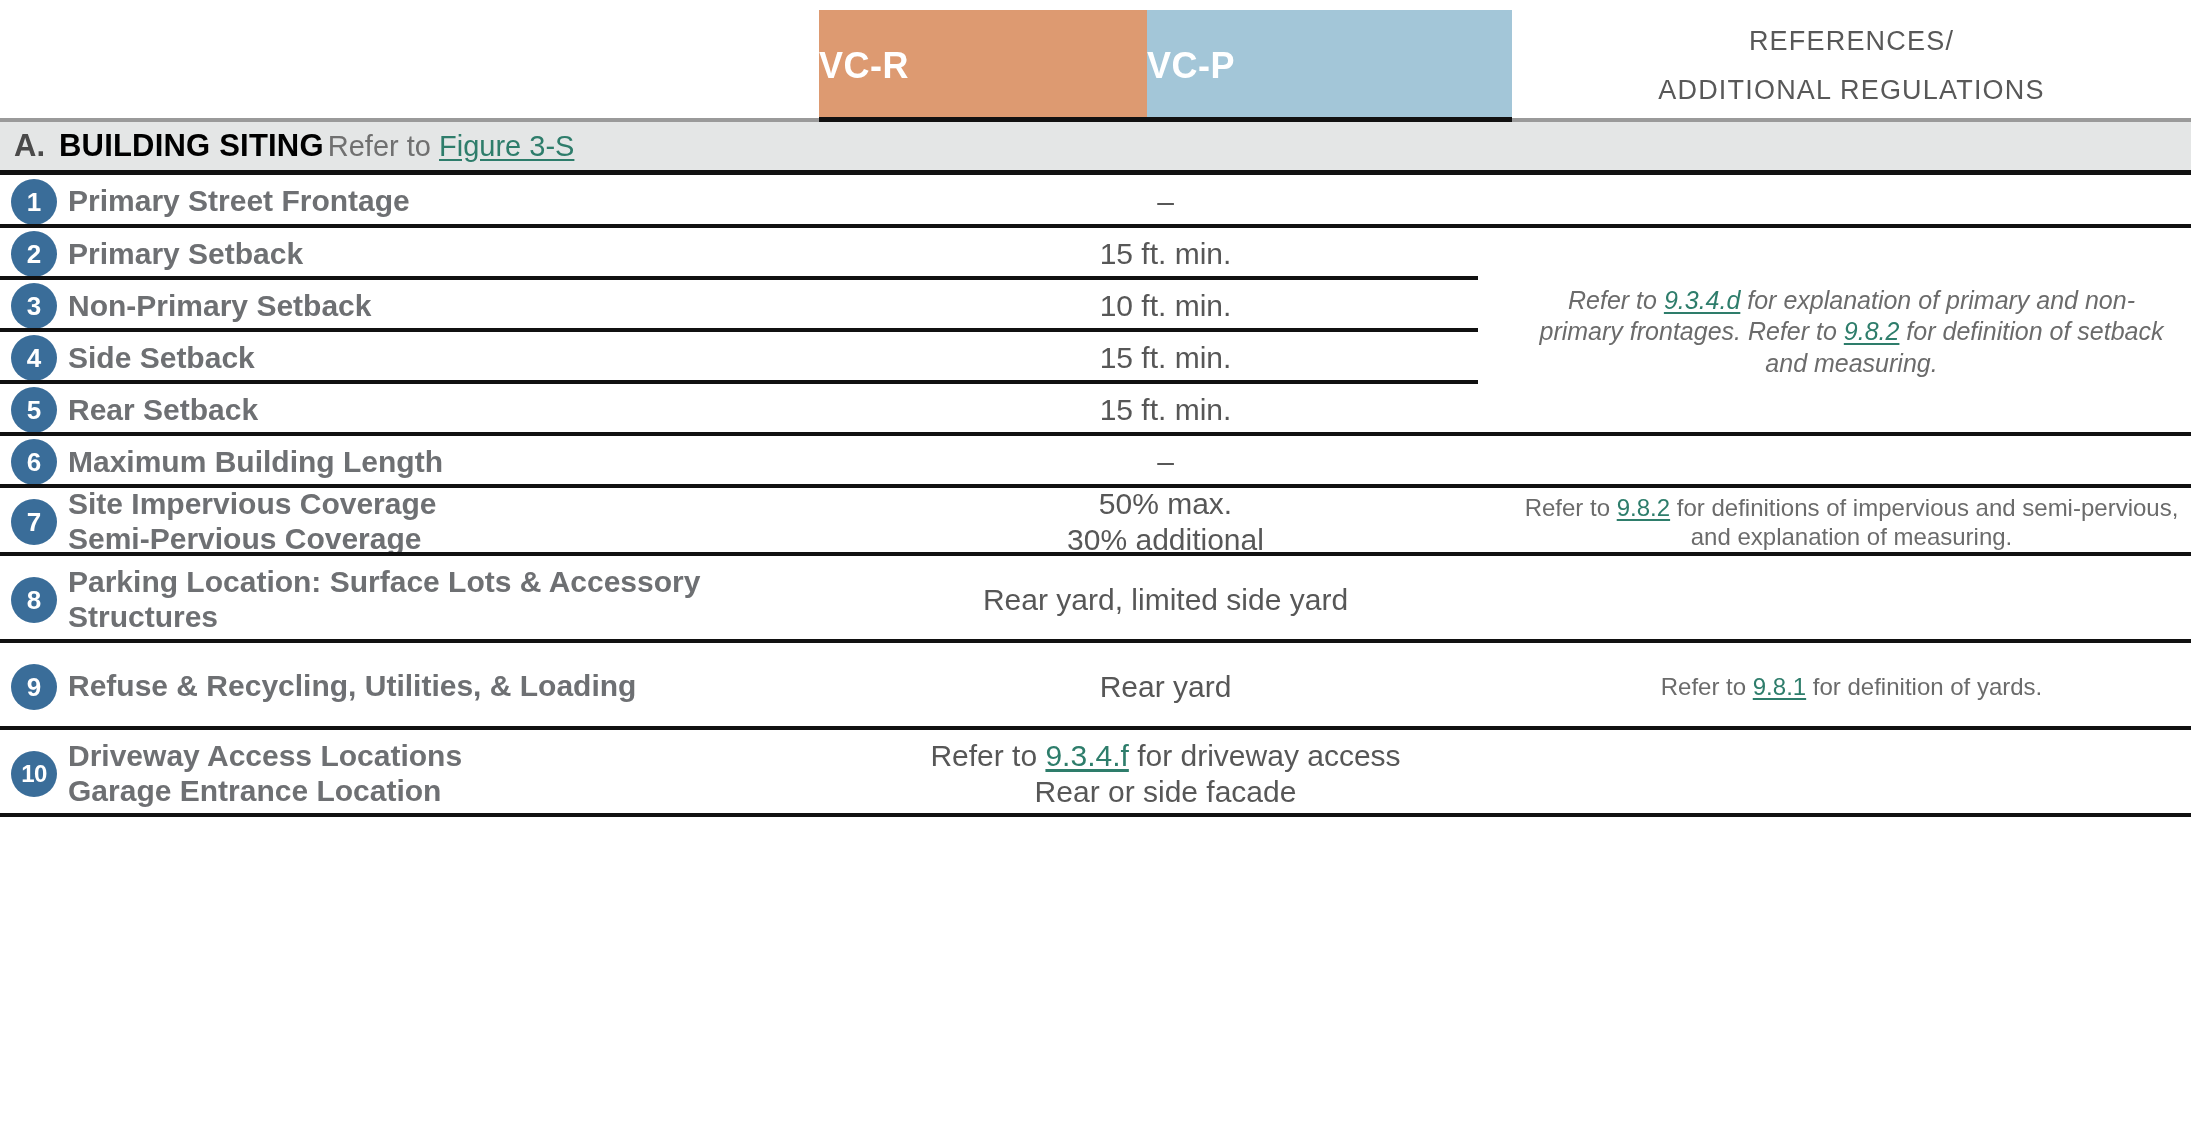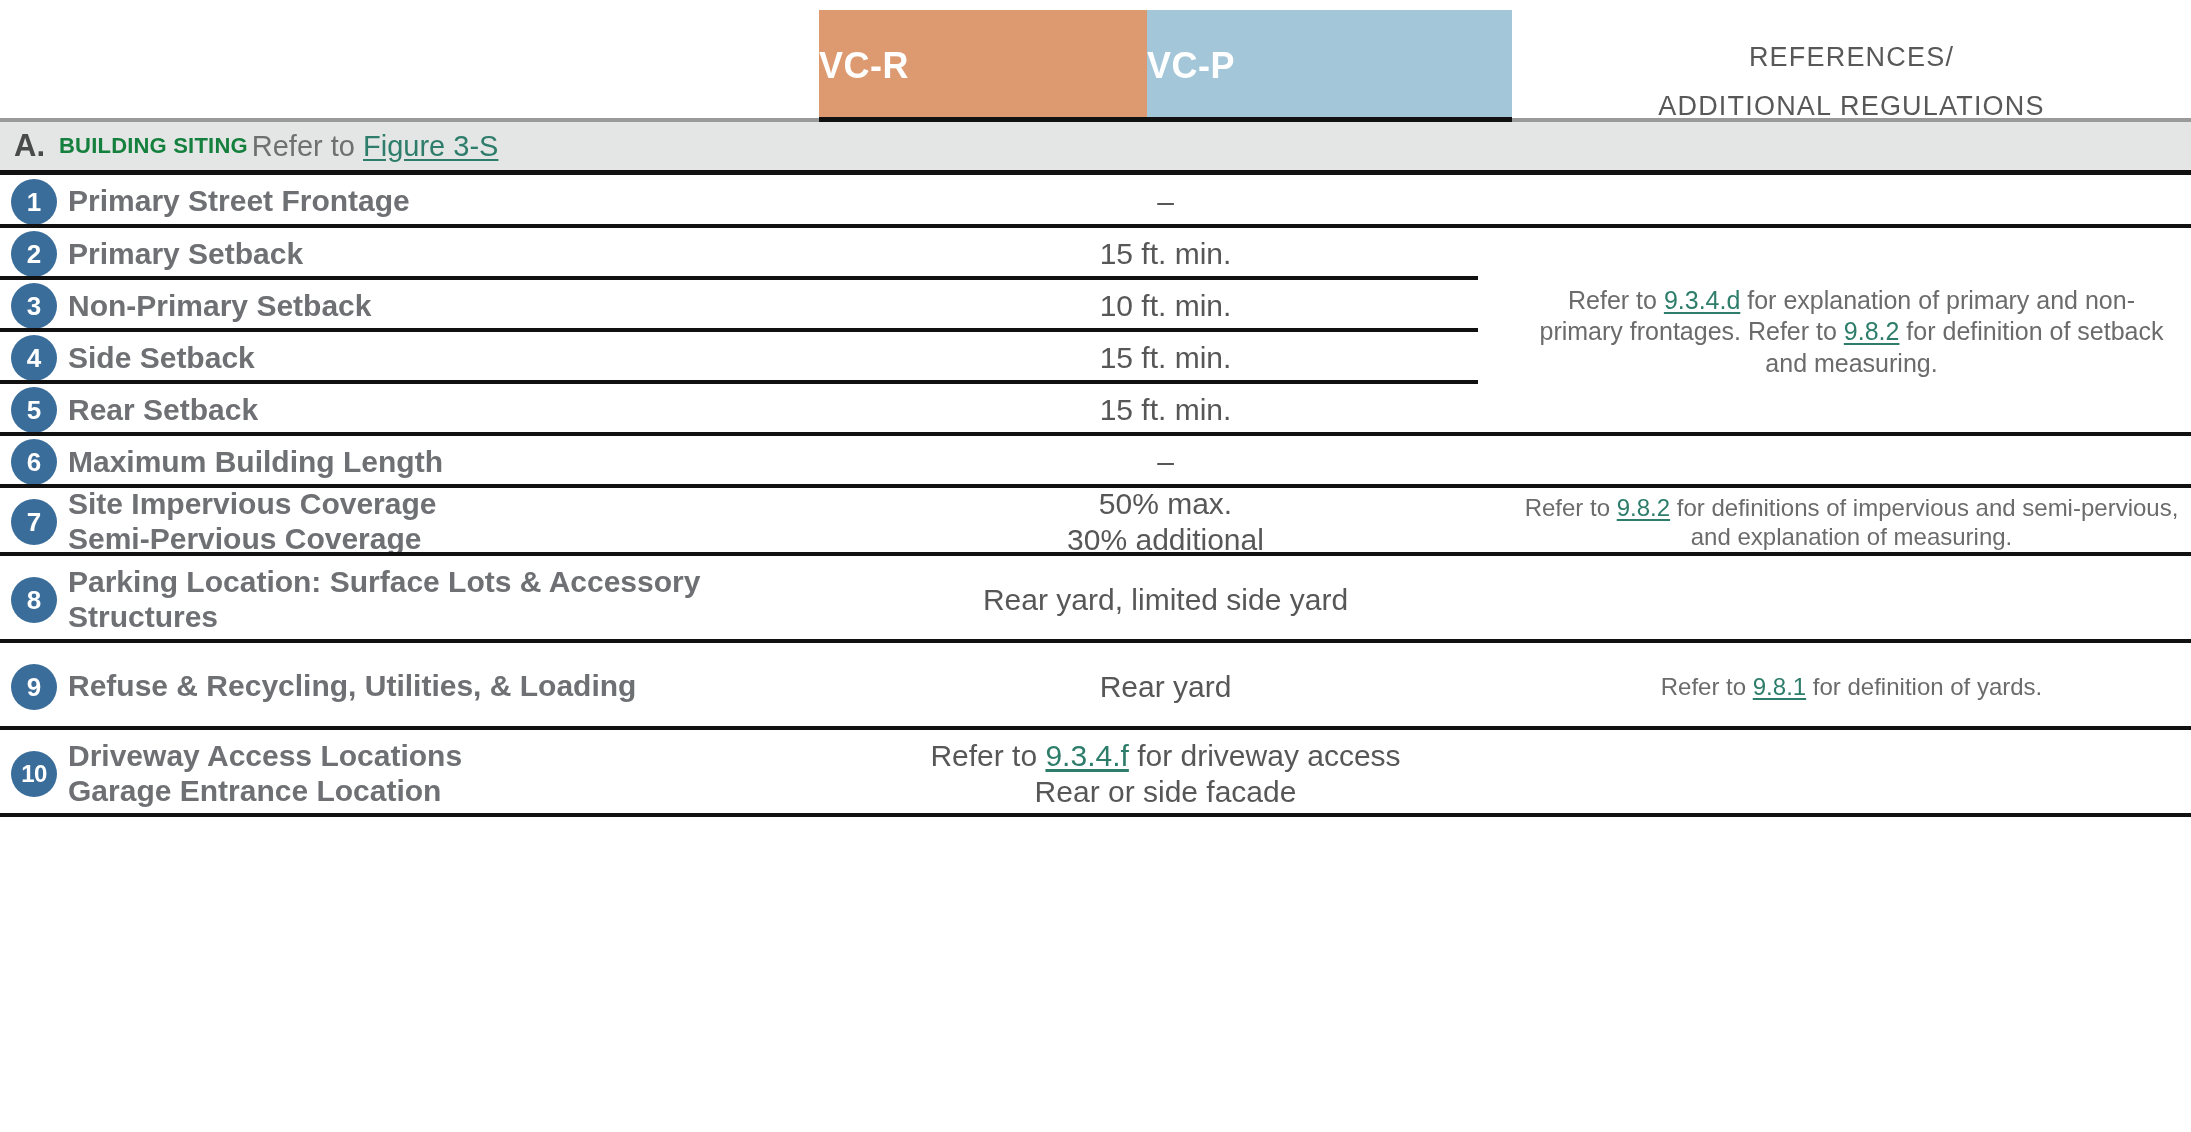--- a/index.html
+++ b/index.html
@@ -51,21 +51,21 @@
   }
   .ref-header {
     position: absolute;
     left: 1512px;
     top: 10px;
     width: 679px;
     height: 112px;
     display: flex;
     flex-direction: column;
     align-items: center;
-    justify-content: flex-end;
+    justify-content: center;
     gap: 18px;
     color: #585858;
     font-size: 27px;
     letter-spacing: 1.2px;
     text-align: center;
   }
 
   
   .rule-grey {
     position: absolute;
@@ -96,22 +96,22 @@
     box-sizing: border-box;
   }
   .section-letter {
     font-weight: bold;
     font-size: 31px;
     color: #4a4a4a;
     margin-right: 14px;
   }
   .section-title {
     font-weight: bold;
-    font-size: 22px;
-    color: #15803d;
+    font-size: 31px;
+    color: #000000;
     letter-spacing: 0.2px;
     text-align: right;
   }
   .section-sub {
     font-size: 29px;
     color: #707070;
     margin-left: 4px;
   }
   .link {
     color: #2e7d6b;
@@ -390,18 +390,18 @@
           <span>Driveway Access Locations</span>
           <span>Garage Entrance Location</span>
         </div>
         <div class="cell-value">
           <span><span>Refer to </span><span class="link">9.3.4.f</span><span> for driveway access</span></span>
           <span>Rear or side facade</span>
         </div>
         <div class="cell-ref"></div>
         <div class="row-sep sep-full"></div>
       </div>
-      <div class="ref-span" style="top: 53px; height: 208px; pointer-events: auto;">
+      <div class="ref-span" style="top: 53px; height: 208px; pointer-events: auto; font-style: italic;">
         <span><span>Refer to </span><span class="link">9.3.4.d</span><span> for explanation of primary and non-primary frontages. Refer to </span><span class="link">9.8.2</span><span> for definition of setback and measuring.</span></span>
       </div>
     </div>
 
 </div>
 
 </body></html>

